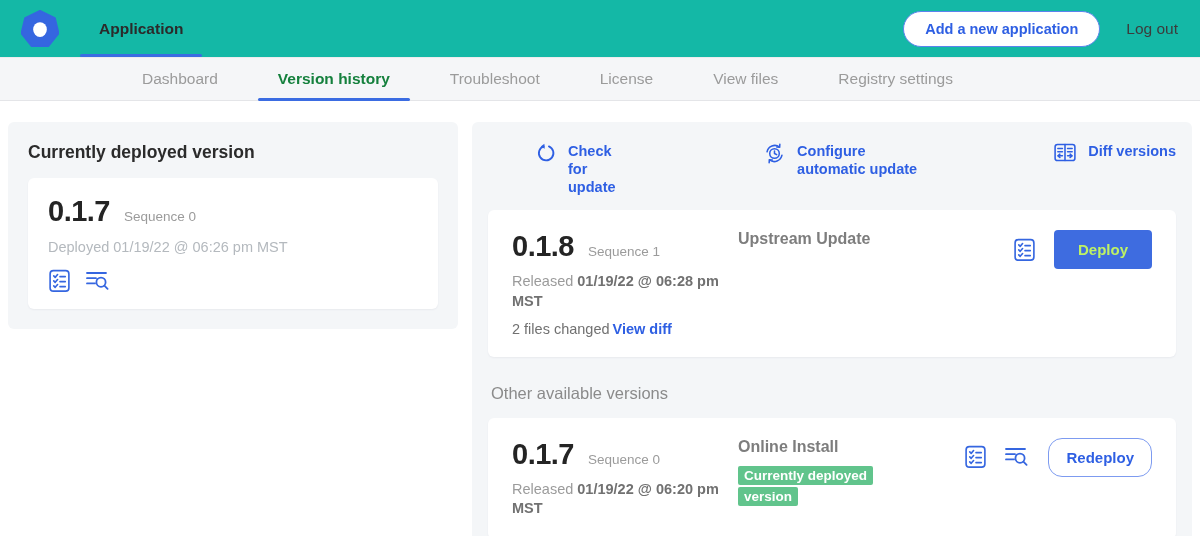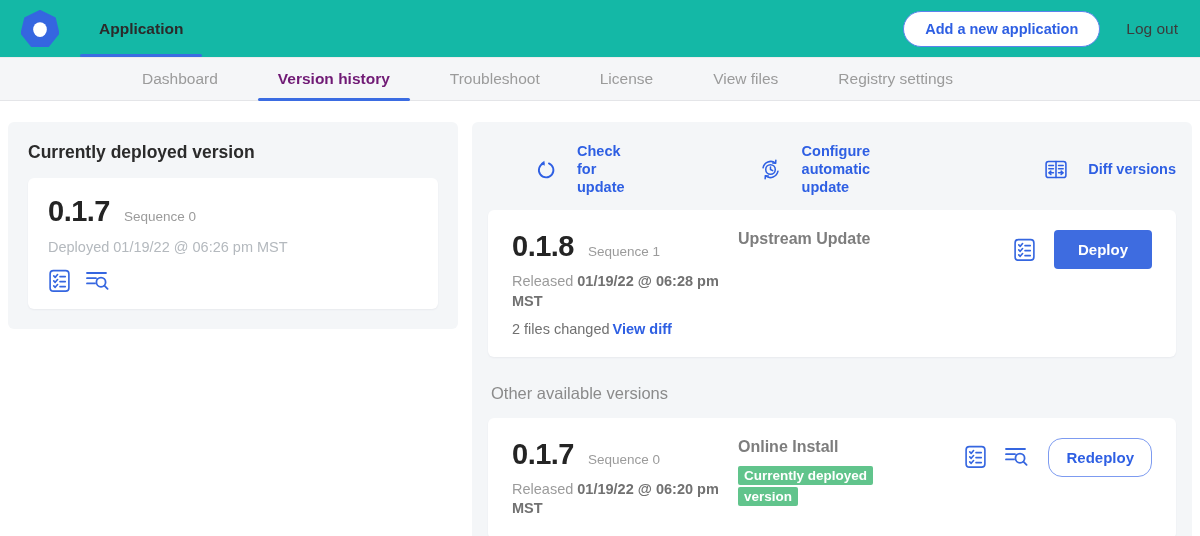--- a/index.html
+++ b/index.html
@@ -20,21 +20,21 @@
   .pill-btn { border:1px solid #5b83ee; color:#2e5fe3; background:#fff; border-radius:19px;
     padding:9px 21px; font-size:14.5px; font-weight:700; cursor:pointer;
     font-family:"Liberation Sans",sans-serif; }
   .logout { font-size:15.5px; color:#3c3c3c; cursor:pointer; }
 
   
   .subnav { height:44px; background:#f5f6f8; border-top:1px solid #ececee; border-bottom:1px solid #e4e5e8;
     display:flex; align-items:stretch; padding-left:112px; }
   .sub-tab { display:flex; align-items:center; padding:0 30px; font-size:15.5px; color:#9b9b9b;
     cursor:pointer; position:relative; }
-  .sub-tab.active { color:#701a75; font-weight:600; }
+  .sub-tab.active { color:#15803d; font-weight:600; }
   .sub-tab.active::after { content:""; position:absolute; left:10px; right:10px; bottom:-1px; height:3px;
     background:#3b6ce2; border-radius:2px; }
 
   
   .main { display:flex; gap:14px; padding:21px 8px 0 8px; align-items:flex-start; }
   .panel { background:#f4f6f8; border-radius:6px; }
   .left-panel { width:450px; padding:20px; }
   .left-title { font-size:17.5px; font-weight:700; color:#2b2b2b; margin-bottom:15px; }
   .card { background:#fff; border-radius:6px; box-shadow:0 1px 2px rgba(50,50,93,.06); }
   .deployed-card { padding:17px 20px 16px; }
@@ -42,38 +42,38 @@
   .ver-num { font-size:29px; font-weight:800; color:#242424; letter-spacing:-.5px; }
   .ver-seq { font-size:13.5px; color:#9b9b9b; margin-left:14px; }
   .deployed-line { font-size:14.5px; color:#b4b9be; margin-top:11px; }
   .icon-row { display:flex; gap:15px; margin-top:14px; align-items:center; }
   .blue-ic { color:#3566e0; cursor:pointer; display:inline-flex; }
 
   .right-panel { flex:1; padding:17px 16px 16px; min-height:408px; }
   .rp-header { display:flex; align-items:flex-start; margin-bottom:14px; }
   .rp-title { width:138px; font-size:16px; color:#62727c; line-height:1.3; font-weight:500; }
   .rp-actions { flex:1; display:flex; justify-content:space-between; padding-left:48px; padding-top:3px; }
-  .action-link { display:flex; align-items:center; gap:21px; color:#2e5fe3; font-size:14.5px;
+  .action-link { display:flex; align-items:flex-start; gap:12px; color:#2e5fe3; font-size:14.5px;
     font-weight:600; line-height:1.25; cursor:pointer; }
   .action-link svg { flex:none; margin-top:1px; }
   .al-check { width:96px; } .al-conf { width:158px; }
 
   .version-card { padding:20px 24px; display:flex; align-items:flex-start; }
   .vc-left { width:226px; flex:none; }
   .released { font-size:14.5px; margin-top:9px; max-width:215px; line-height:1.35; color:#9b9b9b; }
   .released b { color:#717171; font-weight:700; }
   .files-row { margin-top:9px; font-size:14.5px; color:#717171; display:flex; align-items:center; }
   .view-diff { color:#2e5fe3; font-weight:700; margin-left:3px; cursor:pointer; }
   .vc-mid { flex:1; padding-left:0; }
   .source-label { font-size:16px; font-weight:600; color:#7d7d7d; }
   .badge-wrap { margin-top:9px; width:158px; line-height:20px; }
   .badge { display:inline; background:#61c48c; color:#fff; font-size:13.5px; font-weight:600;
     padding:2px 6px; border-radius:2px; -webkit-box-decoration-break:clone; box-decoration-break:clone; }
   .vc-right { margin-left:auto; display:flex; align-items:center; gap:18px; }
-  .deploy-btn { background:#3e6ce0; color:#ffffff; border:none; border-radius:4px; padding:11px 24px;
+  .deploy-btn { background:#3e6ce0; color:#bef264; border:none; border-radius:4px; padding:11px 24px;
     font-size:15px; font-weight:700; cursor:pointer; font-family:"Liberation Sans",sans-serif; }
   .redeploy-btn { background:#fff; color:#2e5fe3; border:1px solid #7d9bf0; border-radius:14px;
     padding:10px 17px; font-size:15px; font-weight:700; cursor:pointer;
     font-family:"Liberation Sans",sans-serif; }
   .other-title { font-size:16.5px; color:#8b8b8b; margin:27px 0 15px 3px; }
 </style>
 </head>
 <body>
 
 <div class="header">

